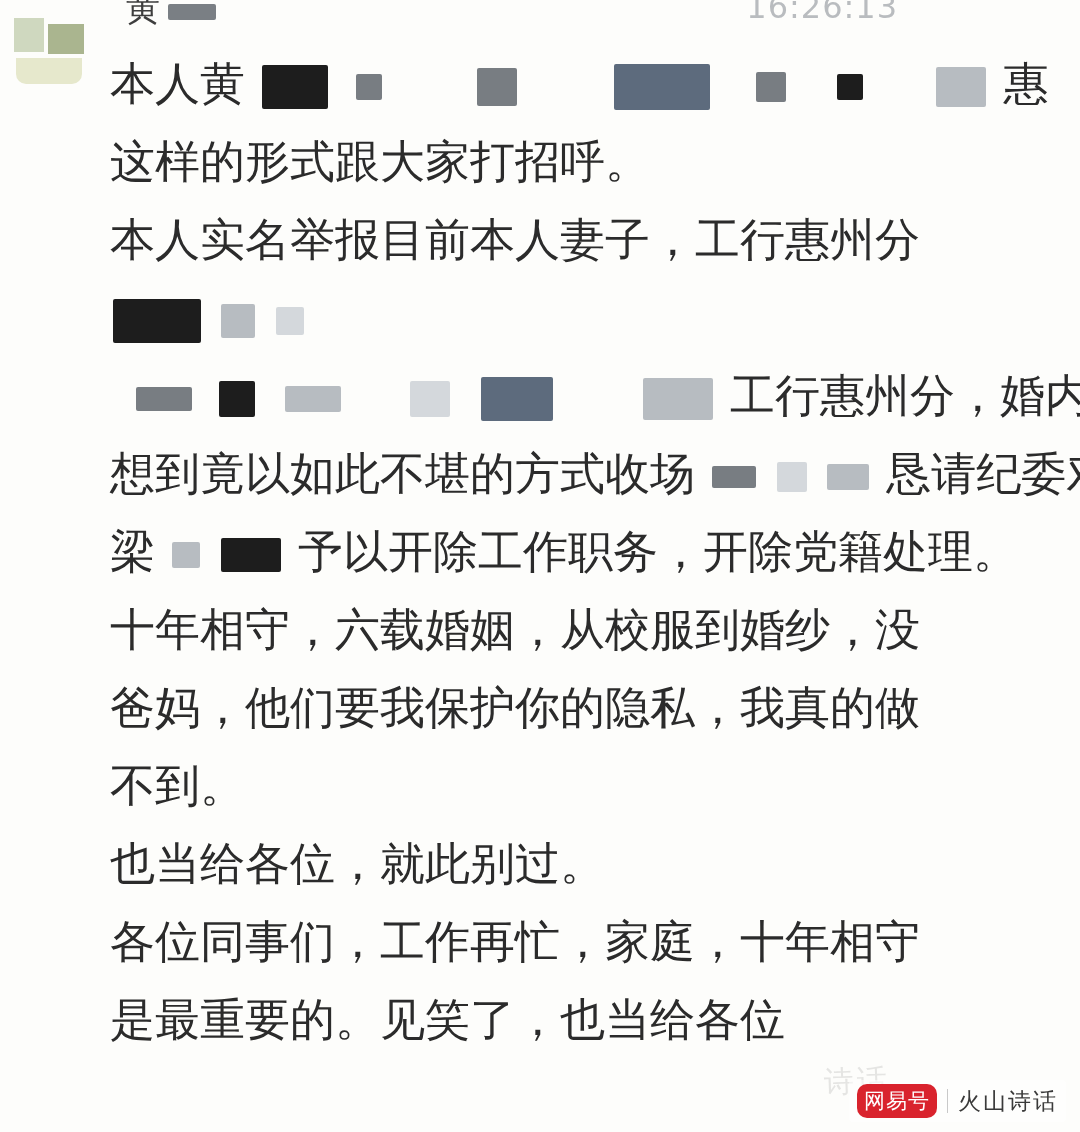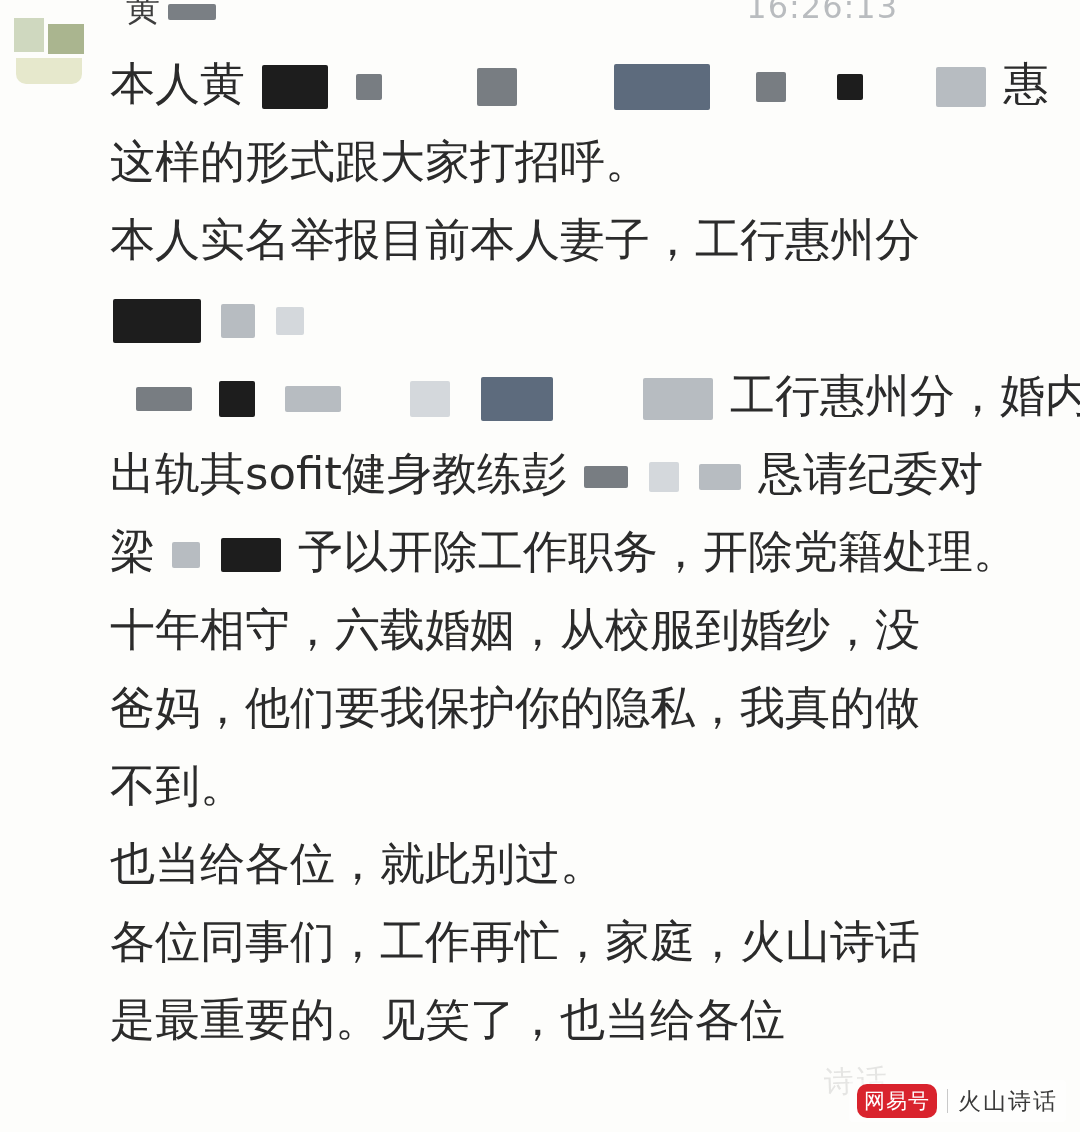--- a/index.html
+++ b/index.html
@@ -209,21 +209,21 @@
       <span class="rb rb-mid" style="width:56px;height:24px;margin-left:26px;"></span>
       <span class="rb rb-dark" style="width:36px;height:36px;margin-left:10px;"></span>
       <span class="rb rb-light" style="width:56px;height:26px;margin-left:12px;"></span>
       <span class="rb rb-pale" style="width:40px;height:36px;margin-left:52px;"></span>
       <span class="rb rb-blue" style="width:72px;height:44px;margin-left:14px;"></span>
       <span class="rb rb-light" style="width:70px;height:42px;margin-left:72px;"></span>
       <span class="txt">工行惠州分，婚内</span>
     </div>
 
     <div class="line">
-      <span class="txt">出轨其sofit健身教练彭</span>
+      <span class="txt">想到竟以如此不堪的方式收场</span>
       <span class="rb rb-mid" style="width:44px;height:22px;"></span>
       <span class="rb rb-pale" style="width:30px;height:30px;"></span>
       <span class="rb rb-light" style="width:42px;height:26px;"></span>
       <span class="txt">恳请纪委对</span>
     </div>
 
     <div class="line">
       <span class="txt">梁</span>
       <span class="rb rb-light" style="width:28px;height:26px;"></span>
       <span class="rb rb-dark" style="width:60px;height:34px;"></span>
@@ -241,21 +241,21 @@
 
     <div class="line">
       <span class="txt">不到。</span>
     </div>
 
     <div class="line">
       <span class="txt">也当给各位，就此别过。</span>
     </div>
 
     <div class="line">
-      <span class="txt">各位同事们，工作再忙，家庭，火山诗话</span>
+      <span class="txt">各位同事们，工作再忙，家庭，十年相守</span>
     </div>
 
     <div class="line">
       <span class="txt">是最重要的。见笑了，也当给各位</span>
     </div>
 
   </div>
 
   <div class="ghost-wm">诗话</div>
 

